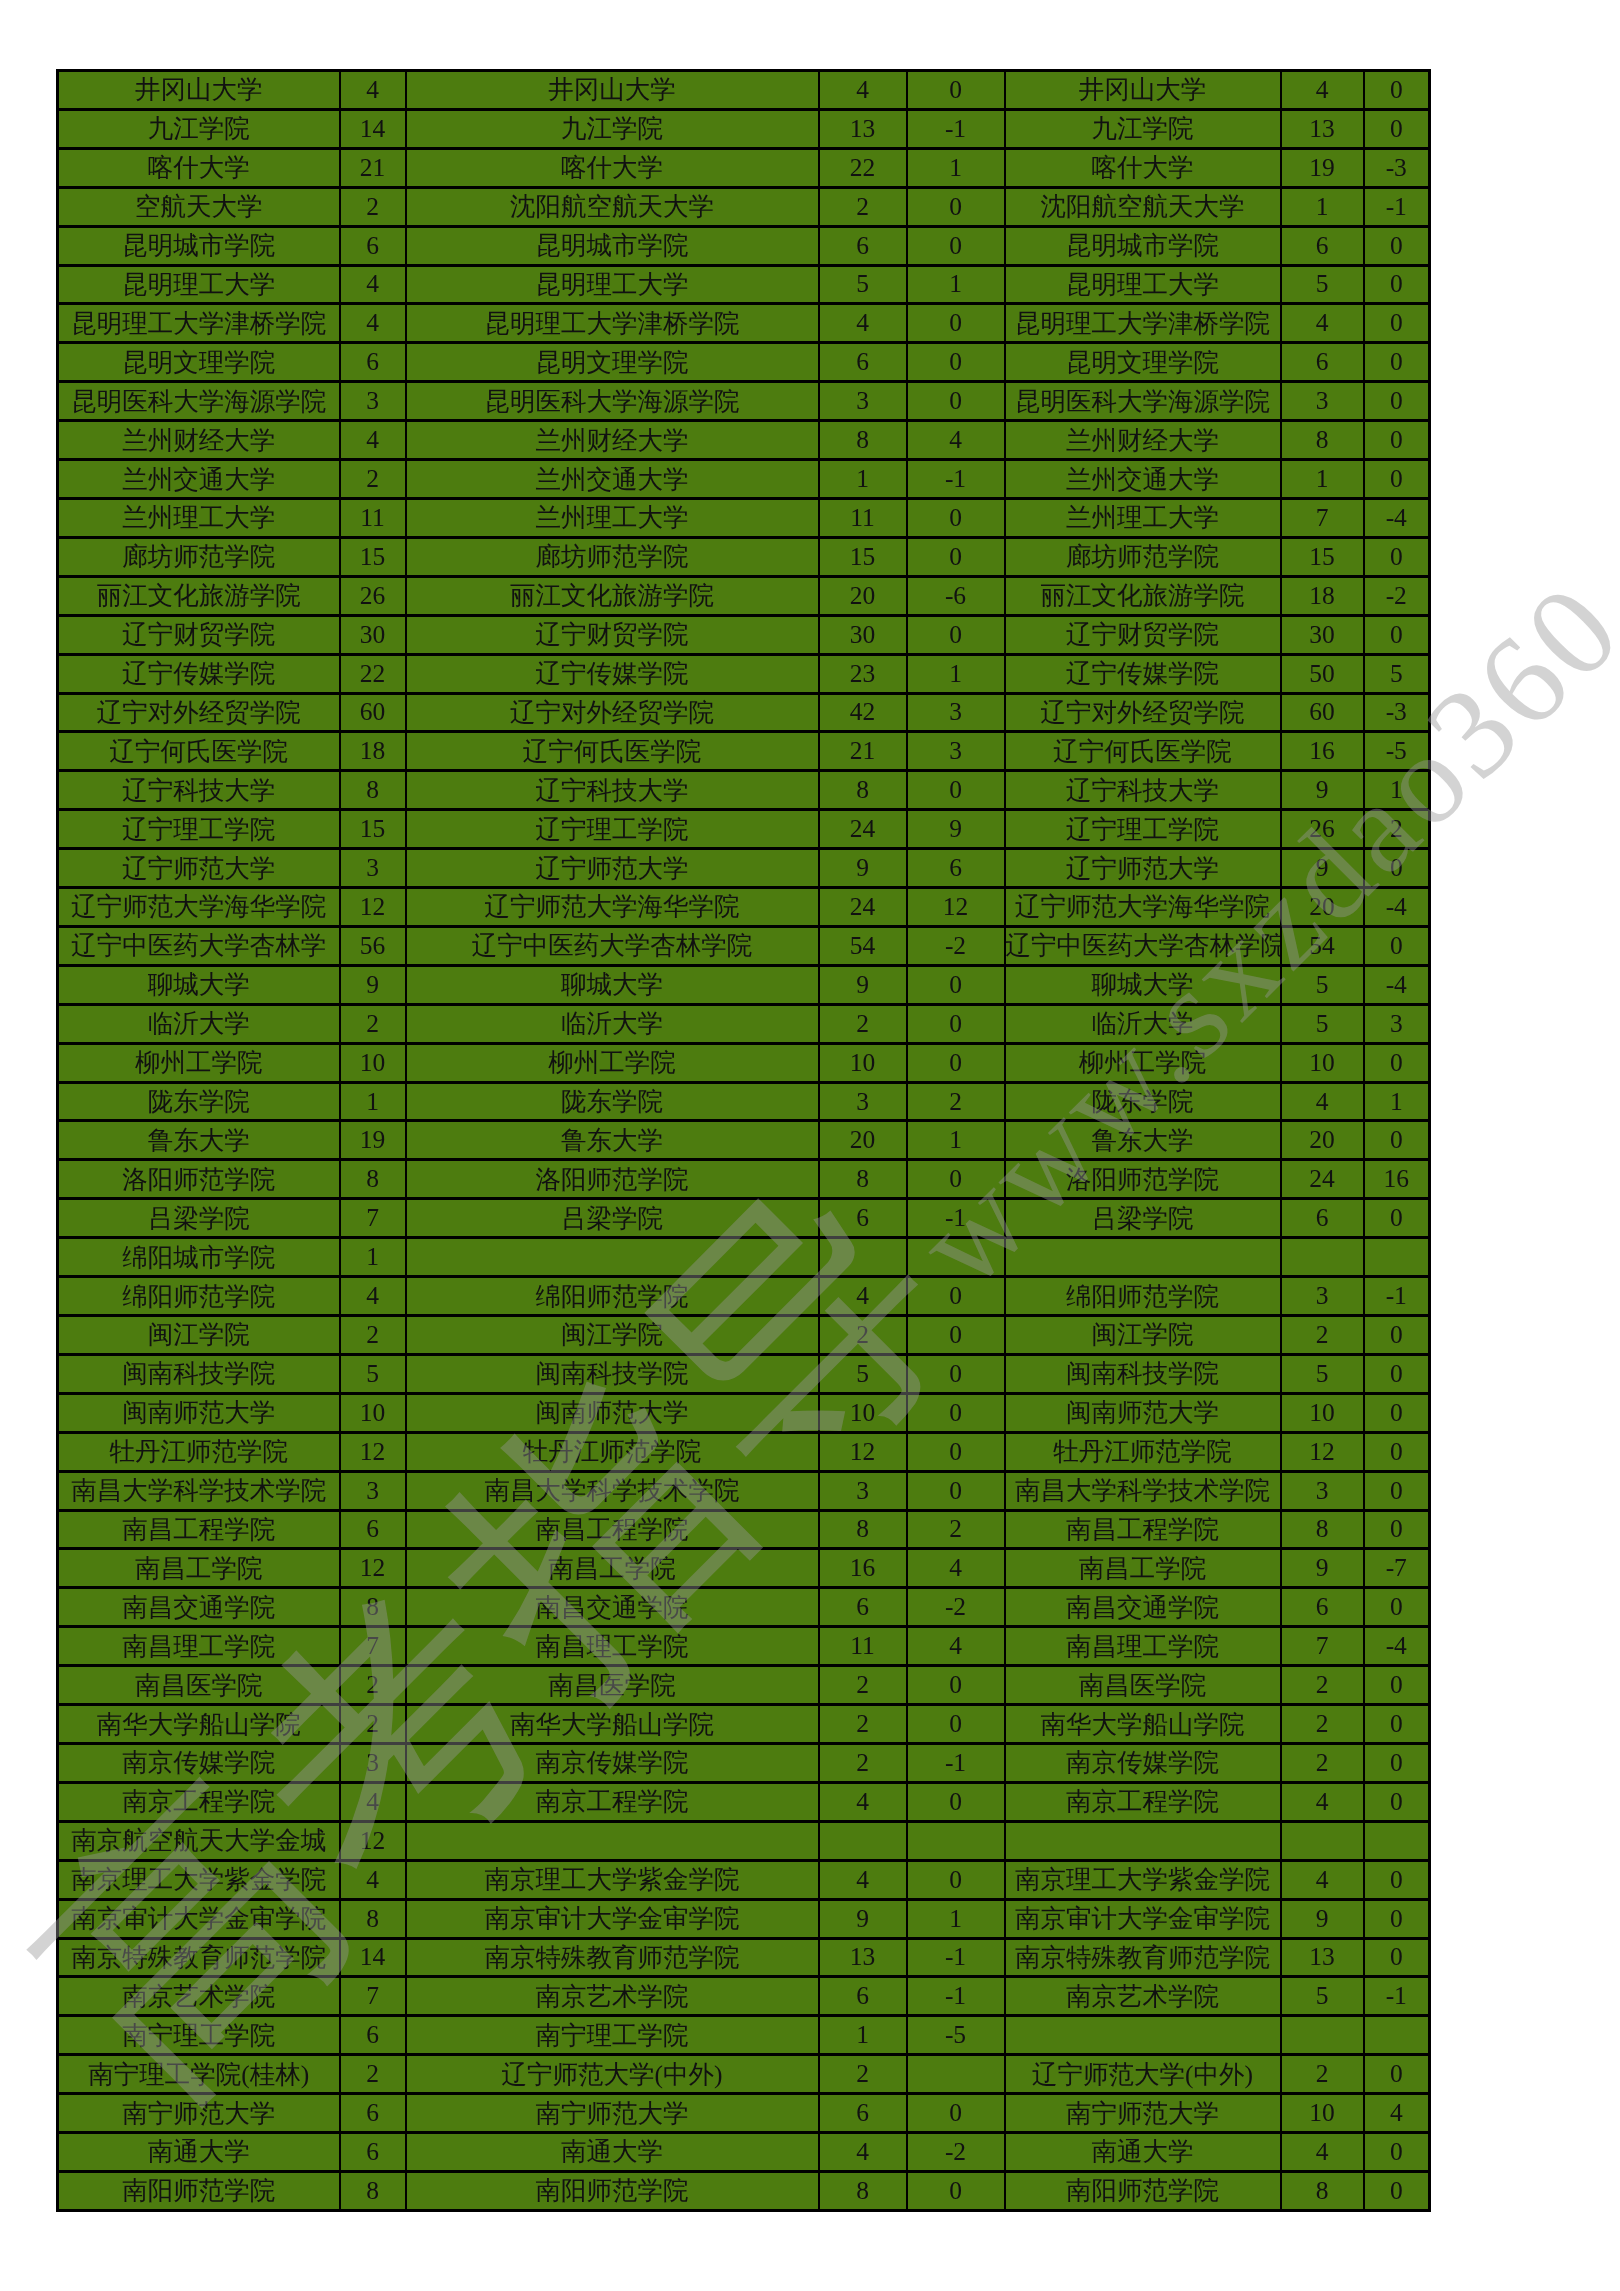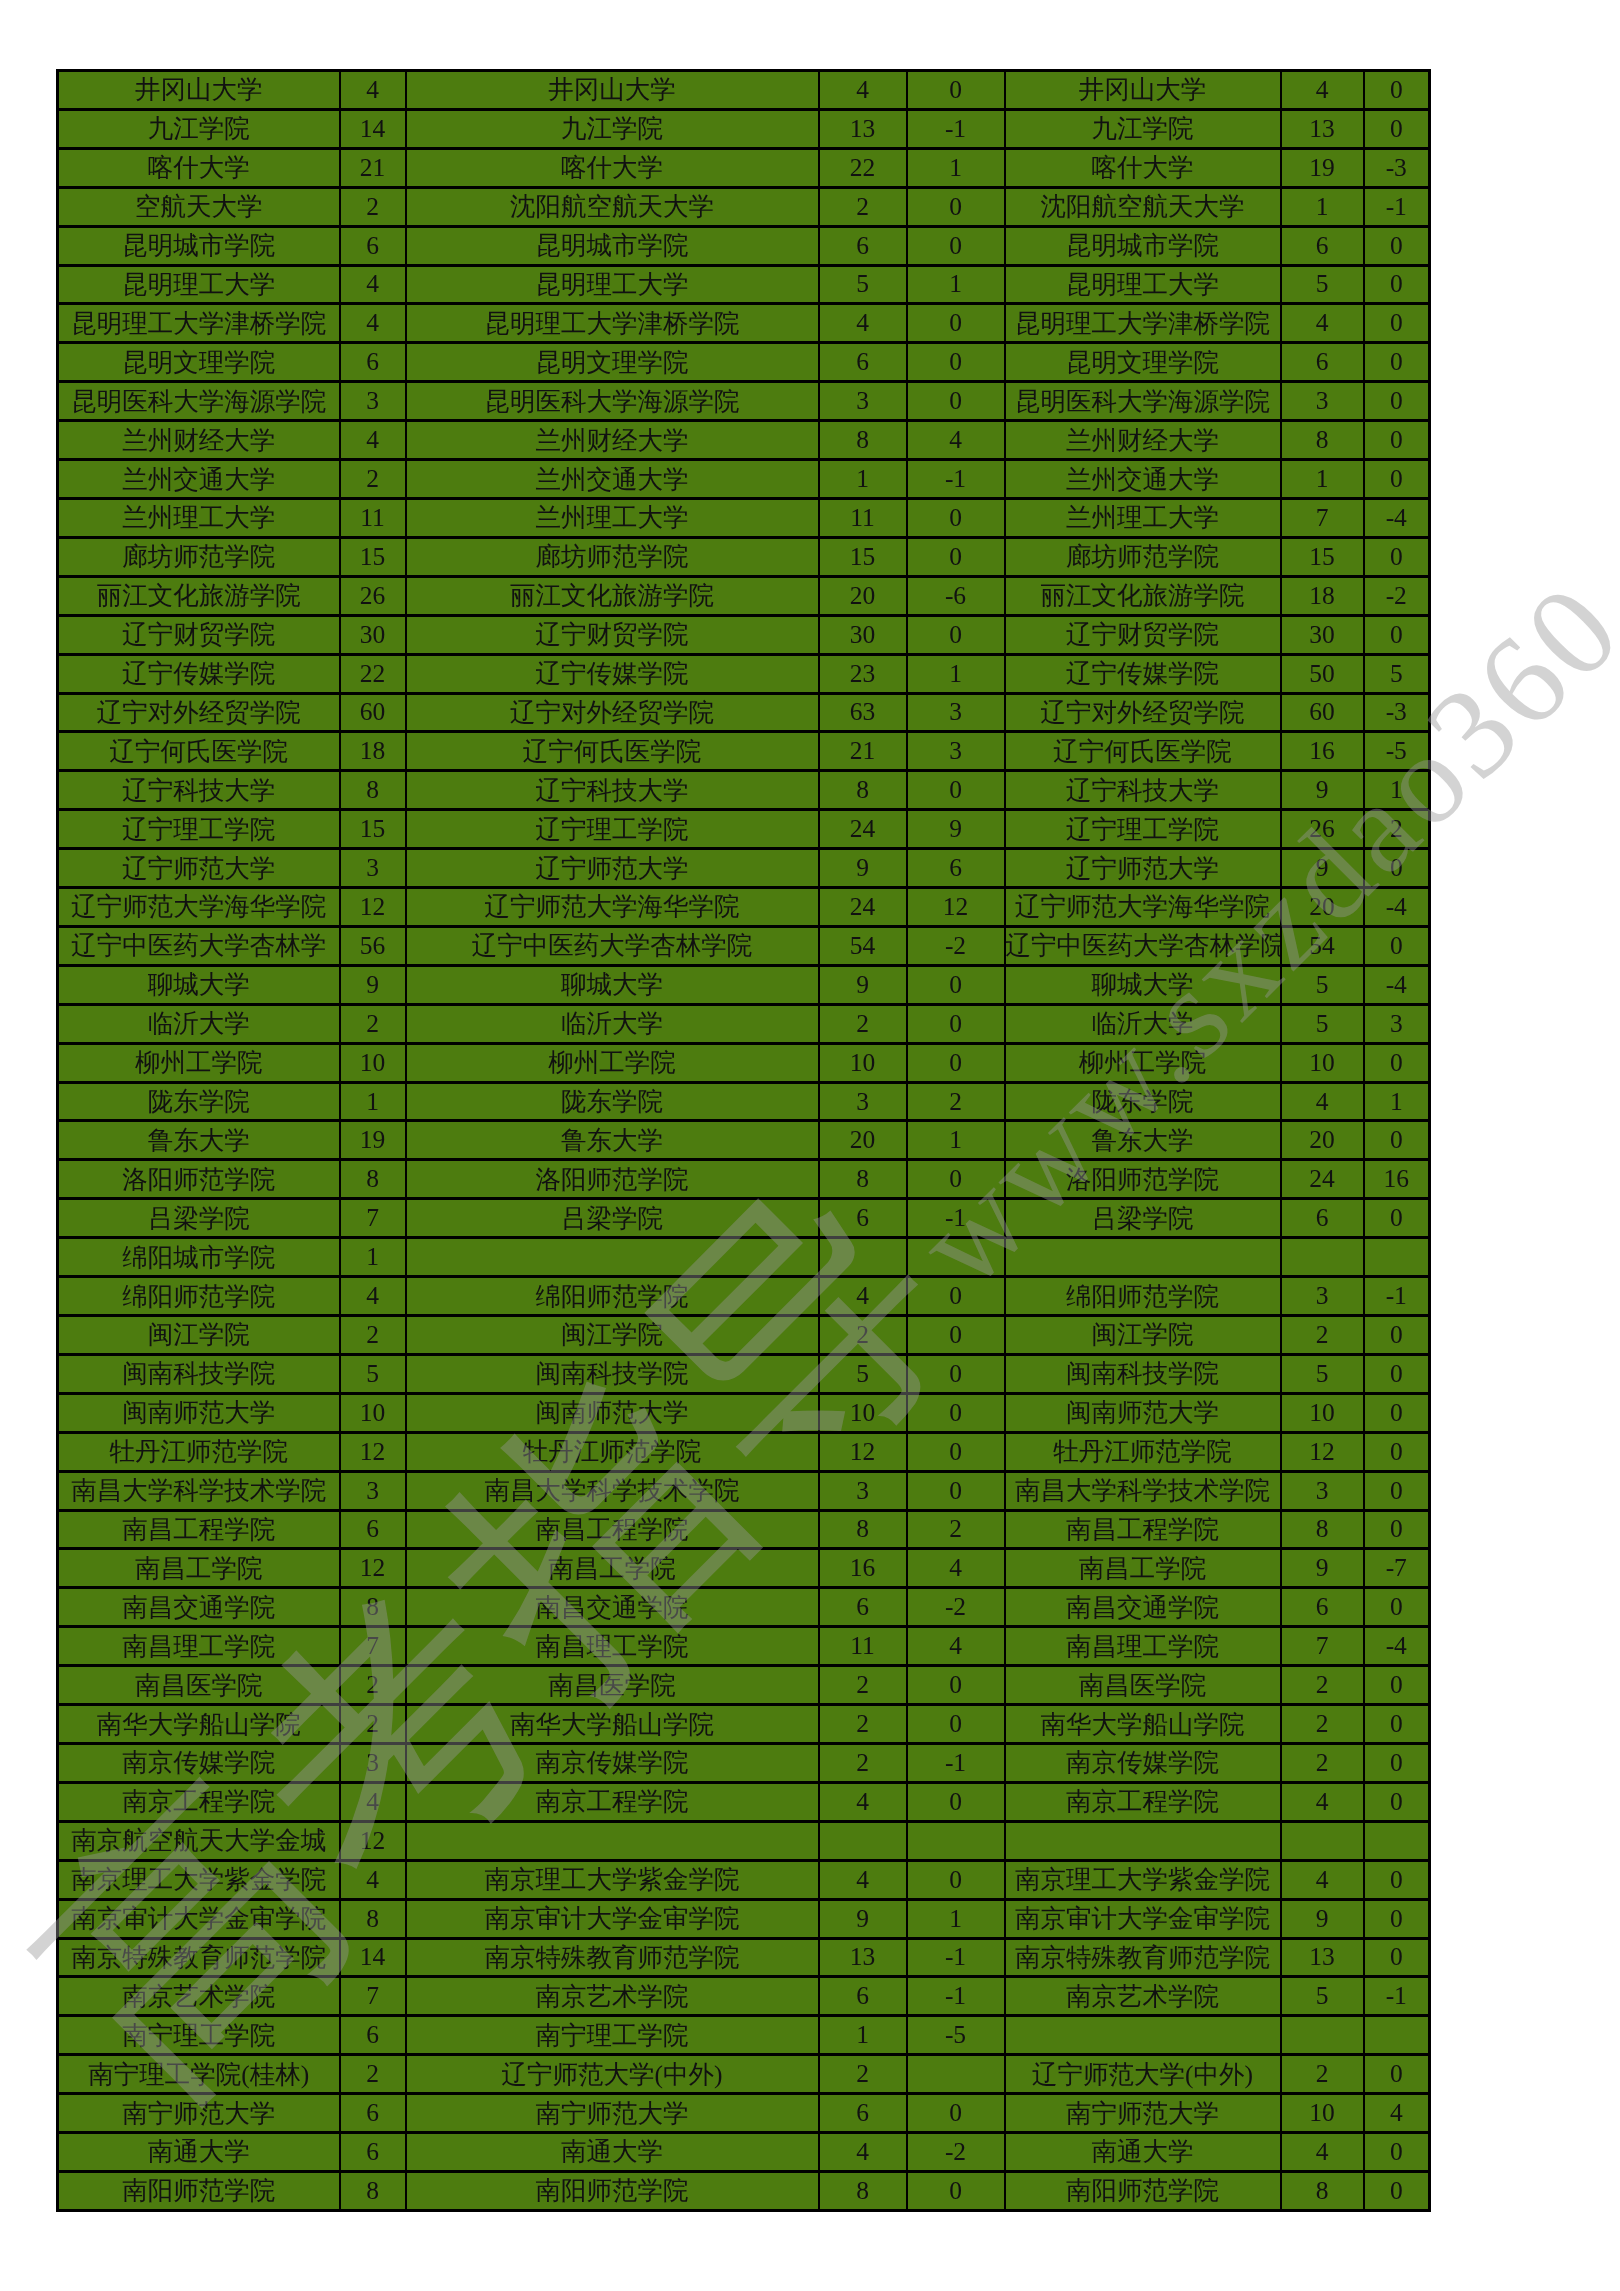--- a/index.html
+++ b/index.html
@@ -225,21 +225,21 @@
           <td>23</td>
           <td>1</td>
           <td>辽宁传媒学院</td>
           <td>50</td>
           <td>5</td>
         </tr>
         <tr>
           <td>辽宁对外经贸学院</td>
           <td>60</td>
           <td>辽宁对外经贸学院</td>
-          <td>63</td>
+          <td>42</td>
           <td>3</td>
           <td>辽宁对外经贸学院</td>
           <td>60</td>
           <td>-3</td>
         </tr>
         <tr>
           <td>辽宁何氏医学院</td>
           <td>18</td>
           <td>辽宁何氏医学院</td>
           <td>21</td>

